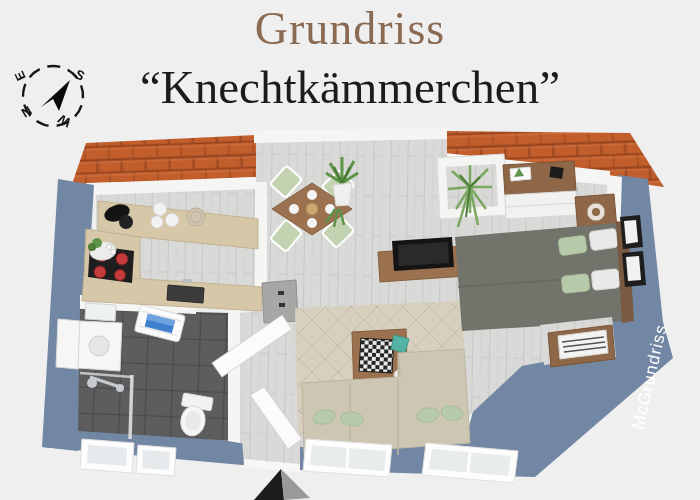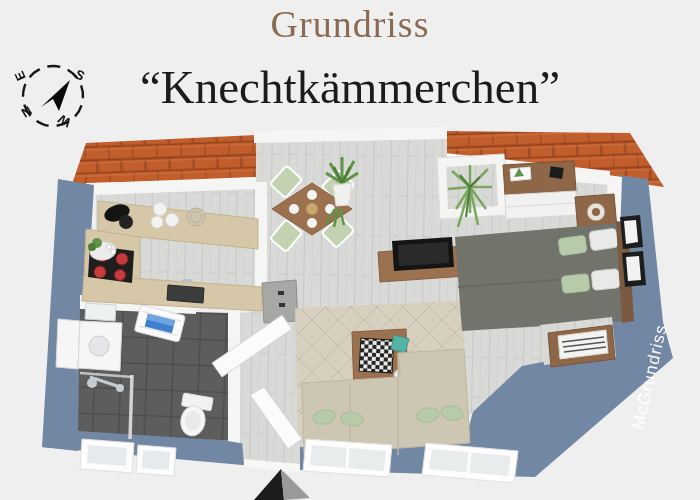--- a/index.html
+++ b/index.html
@@ -9,21 +9,21 @@
     --c-counter_wood:#d5c7a8; --c-furniture_wood:#9b7150; --c-dark_wood:#8d6747;
     --c-bath_tile:#5d5d5d; --c-bath_tile_line:#4b4b4b; --c-sofa:#cdc6b2;
     --c-rug:#d7d0bf; --c-rug_line:#c3bcab; --c-pillow_green:#b7cbaa;
     --c-bed_gray:#72746c; --c-chair_green:#c3d3b2; --c-plant_green:#5f9349;
     --c-watermark_text:#ffffff;
   }
   html,body{margin:0;padding:0;}
   .stage{position:relative;width:700px;height:500px;background:var(--c-bg);
          overflow:hidden;font-family:"Liberation Serif",serif;}
   .title{position:absolute;top:2px;left:0;width:100%;margin:0;text-align:center;
-         font-size:38px;font-weight:500;color:var(--c-title);letter-spacing:1px;}
+         font-size:46px;font-weight:500;color:var(--c-title);letter-spacing:1px;}
   .subtitle{position:absolute;top:60px;left:0;width:100%;margin:0;text-align:center;
          font-size:47px;font-weight:400;color:var(--c-subtitle);letter-spacing:0px;}
   .compass{position:absolute;left:12px;top:54px;}
   .plan{position:absolute;left:0;top:125px;}
   
   .f-white{fill:var(--c-wall_white);} .f-blue{fill:var(--c-wall_blue);}
   .f-wood{fill:var(--c-furniture_wood);stroke:#85603f;stroke-width:1;}
   .f-dwood{fill:var(--c-dark_wood);stroke:#7a5638;stroke-width:1;}
   .f-counter{fill:var(--c-counter_wood);stroke:#c2b291;stroke-width:1;}
   .f-sofa{fill:var(--c-sofa);stroke:#bdb6a2;stroke-width:1;}

